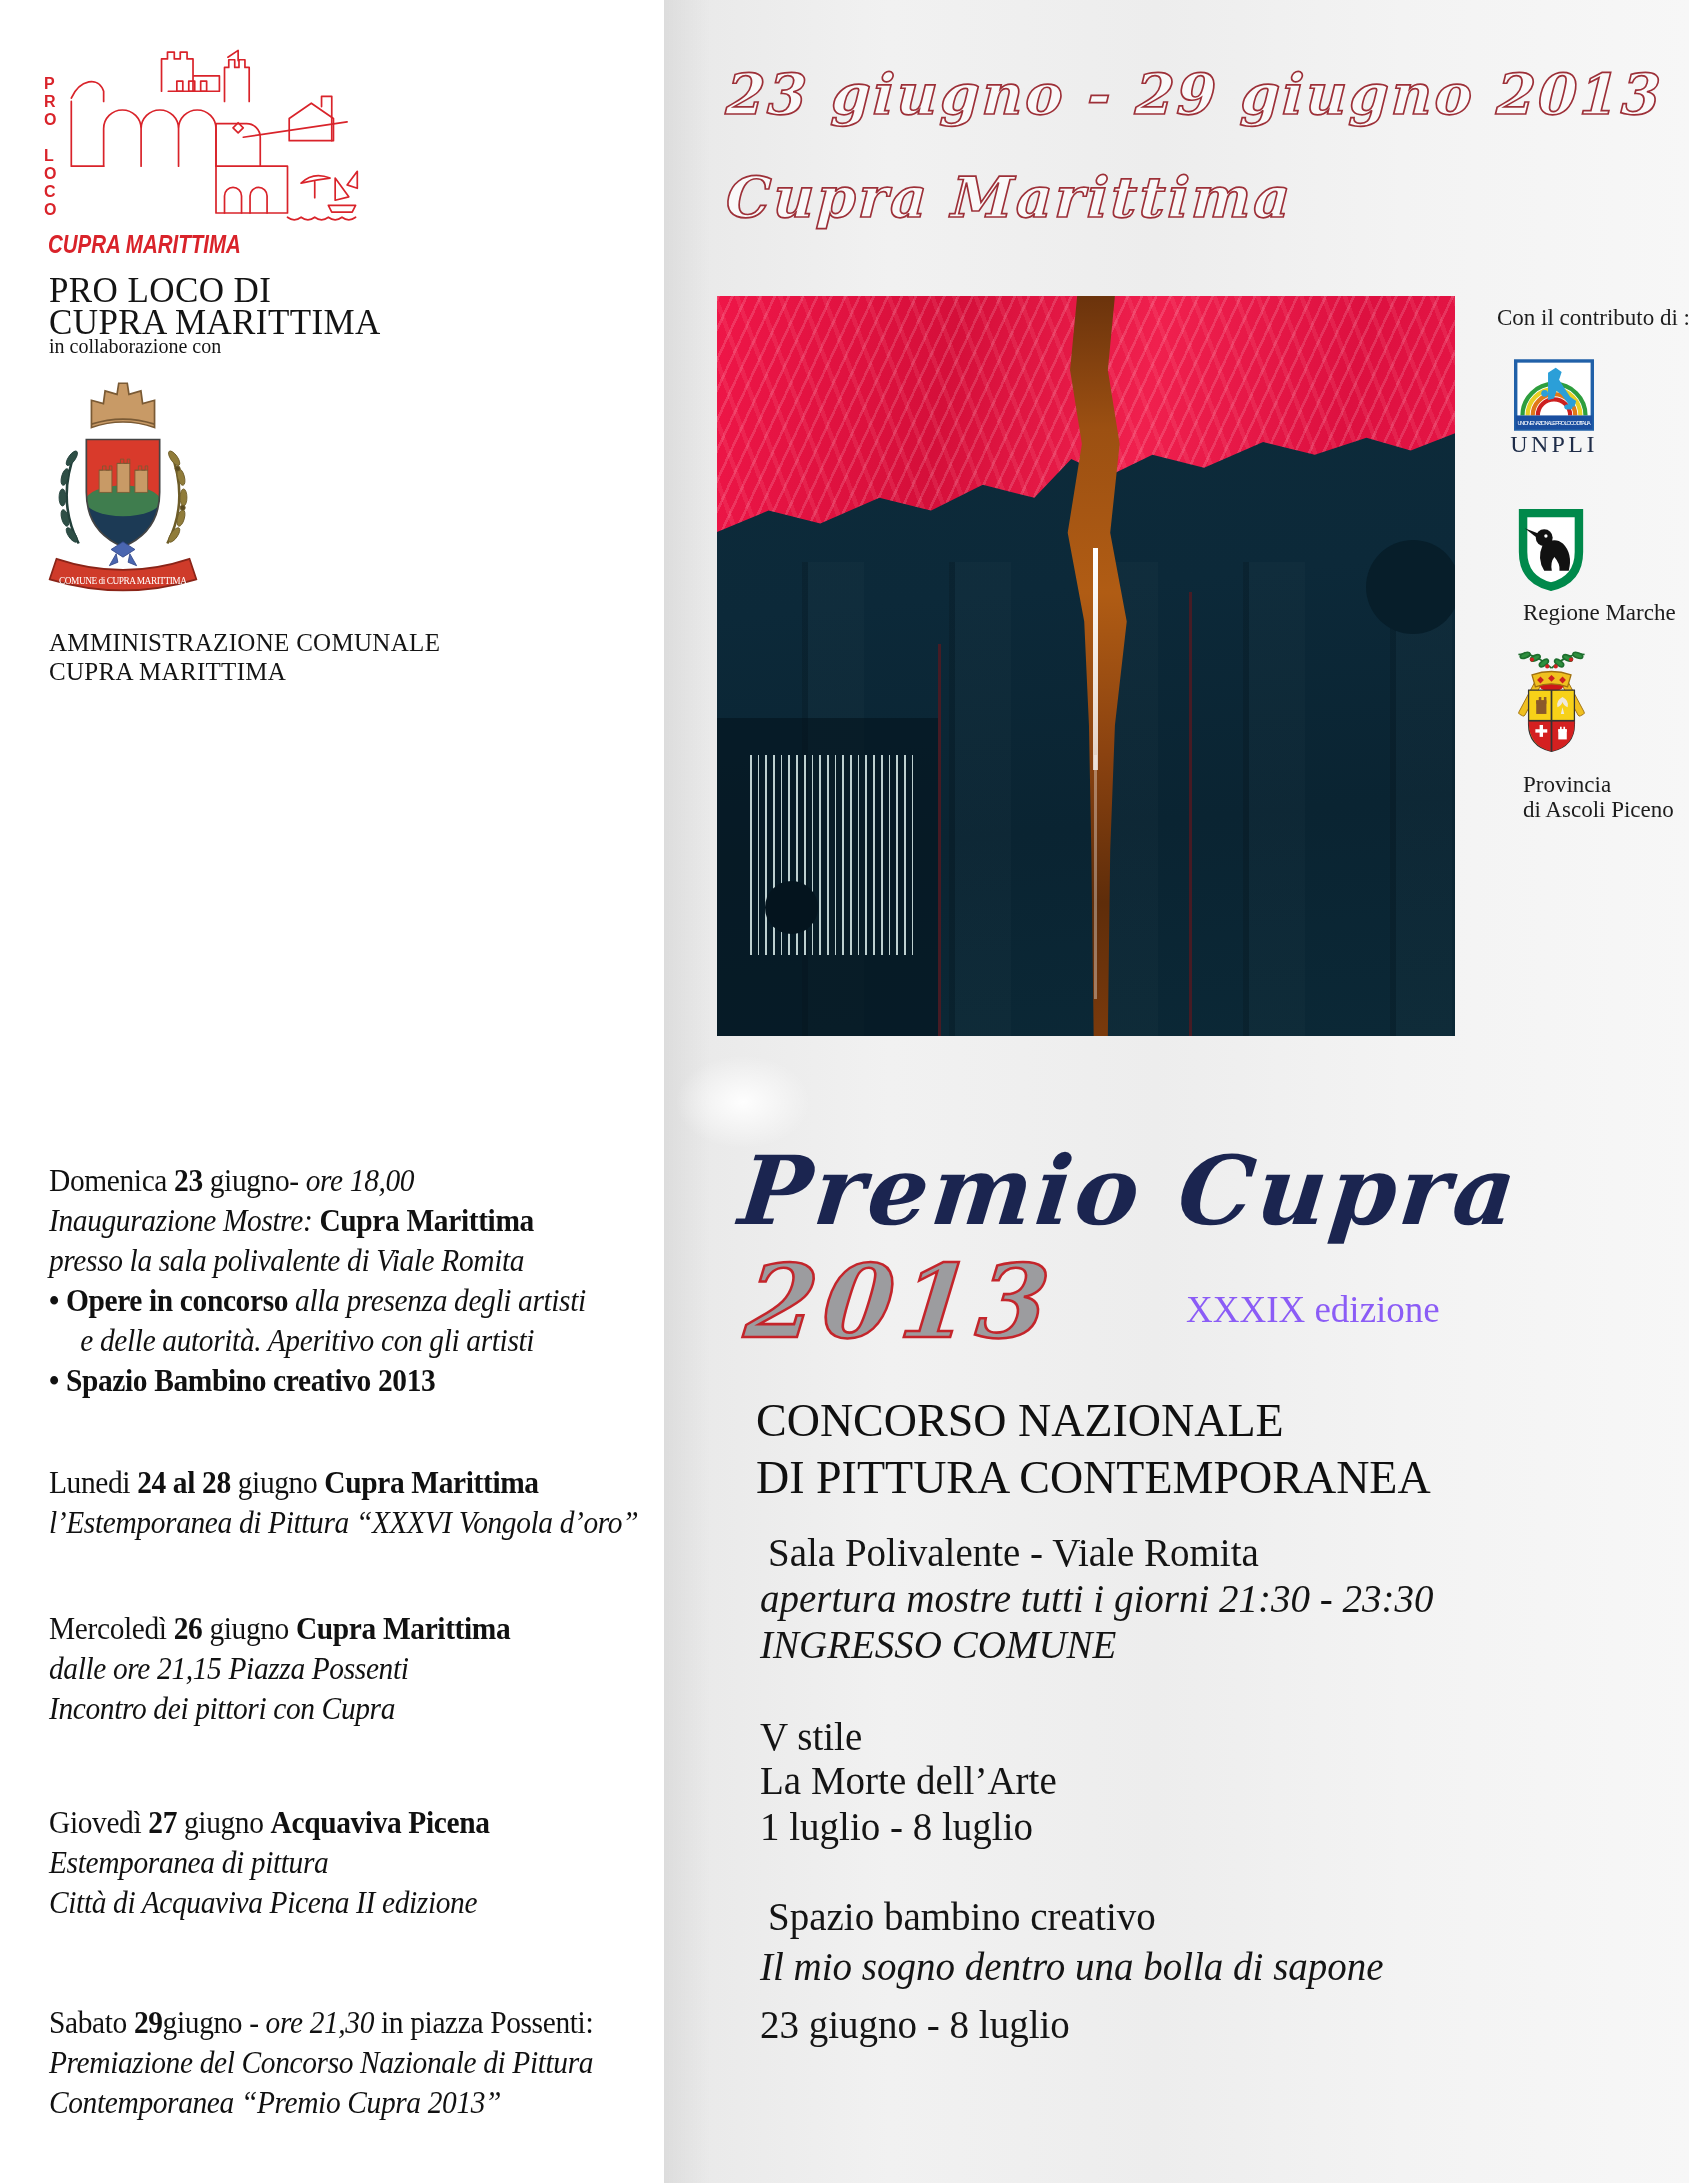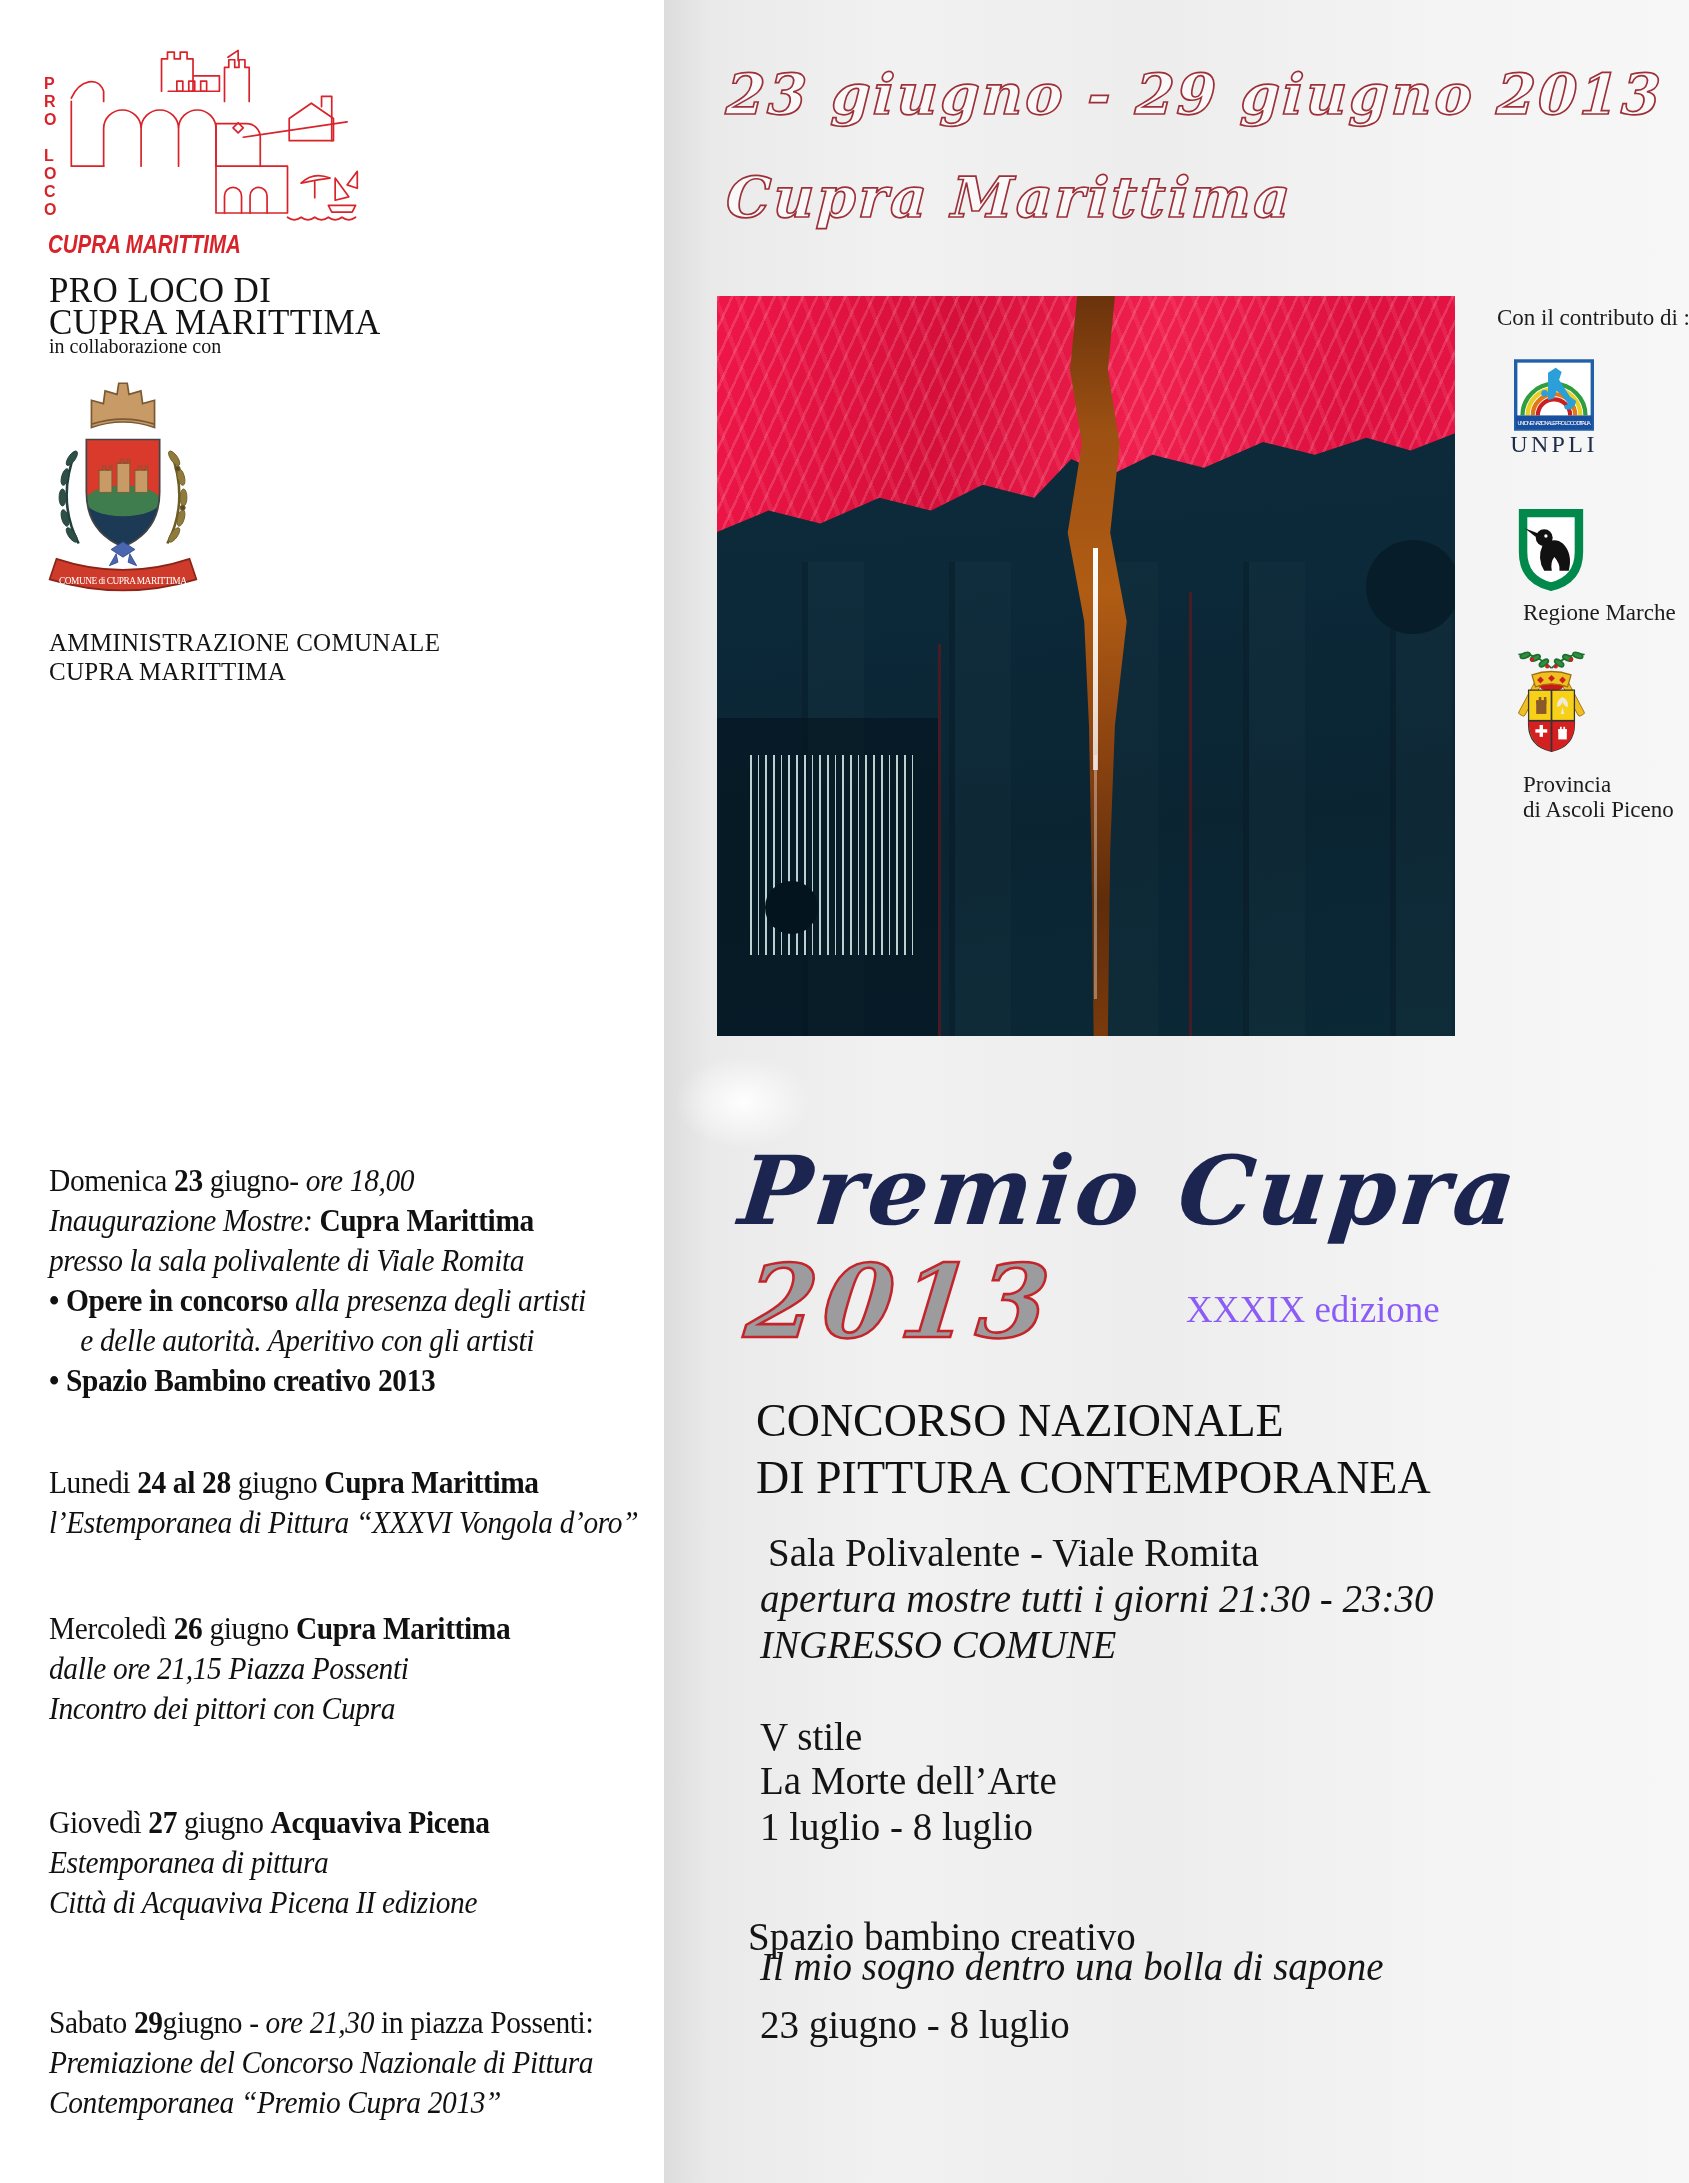--- a/index.html
+++ b/index.html
@@ -169,21 +169,21 @@
   <div class="abs concorso nw" style="left:756px;top:1451px;">DI PITTURA CONTEMPORANEA</div>
 
   <div class="abs rline nw" style="left:760px;top:1530px;margin-left:8px;">Sala Polivalente - Viale Romita</div>
   <div class="abs rline rit nw" style="left:760px;top:1576px;">apertura mostre tutti i giorni 21:30 - 23:30</div>
   <div class="abs rline rit nw" style="left:760px;top:1622px;">INGRESSO COMUNE</div>
 
   <div class="abs rline nw" style="left:760px;top:1714px;">V stile</div>
   <div class="abs rline nw" style="left:760px;top:1758px;">La Morte dell’Arte</div>
   <div class="abs rline nw" style="left:760px;top:1804px;">1 luglio - 8 luglio</div>
 
-  <div class="abs rline nw" style="left:748px;top:1894px;margin-top:20px;">Spazio bambino creativo</div>
+  <div class="abs rline nw" style="left:768px;top:1894px;">Spazio bambino creativo</div>
   <div class="abs rline rit nw" style="left:760px;top:1944px;">Il mio sogno dentro una bolla di sapone</div>
   <div class="abs rline nw" style="left:760px;top:2002px;">23 giugno - 8 luglio</div>
 
   <div class="abs vert-letters red" style="left:44px;top:75px;">P
 R
 O
 
 L
 O
 C

